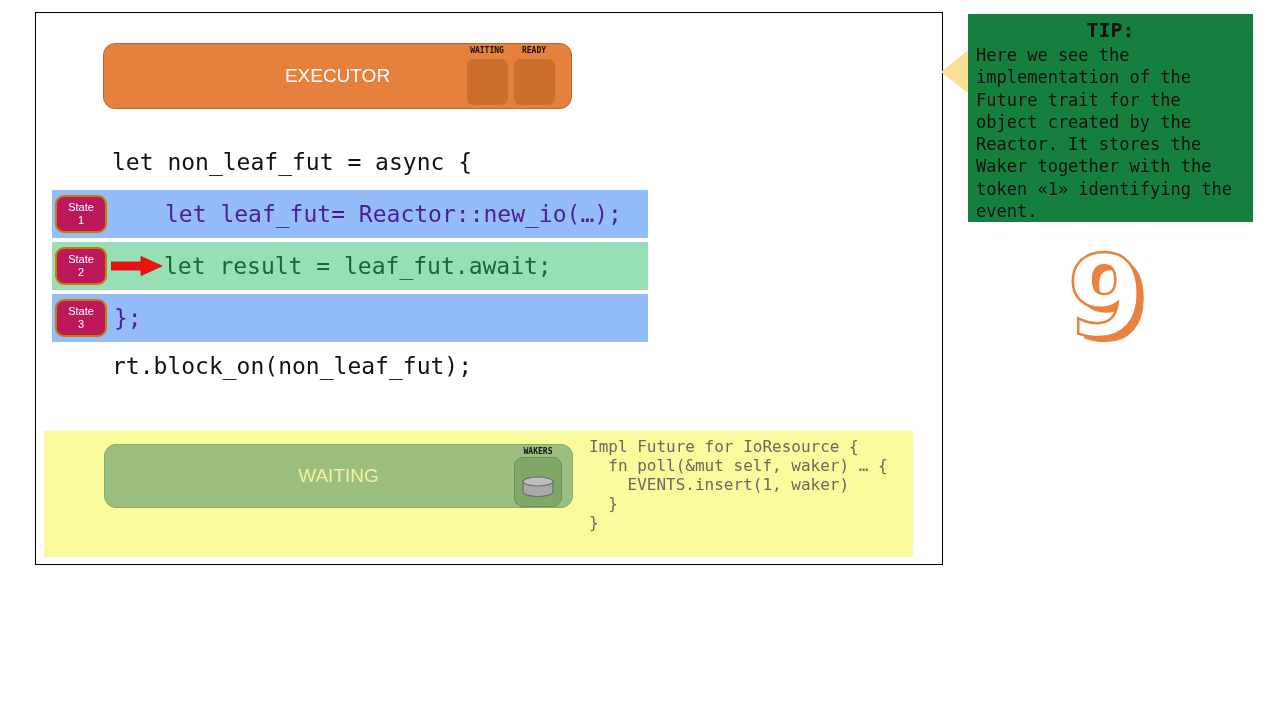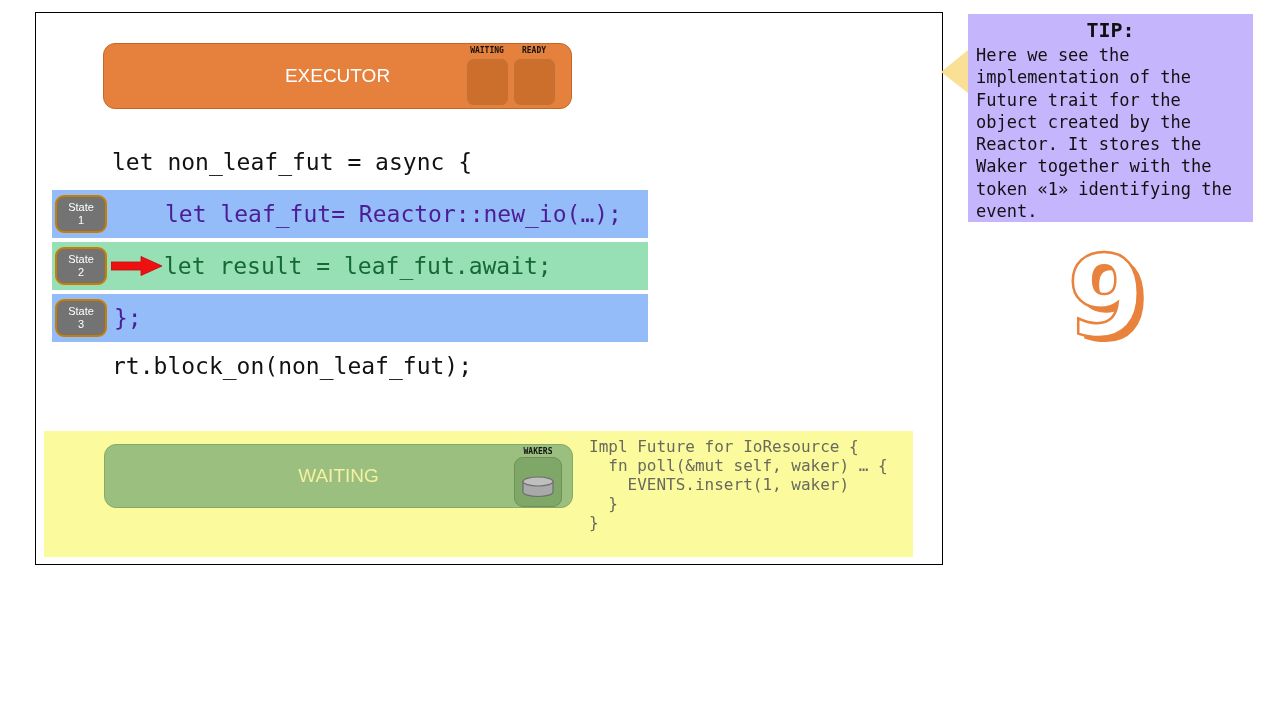--- a/index.html
+++ b/index.html
@@ -48,21 +48,21 @@
   .row-3 { top: 281px; background: #94bcf8; }
   .row-1 .row-code, .row-3 .row-code { color: #4c1d95; }
   .row-2 .row-code { color: #156937; }
   .row-code { font-size: 23px; white-space: pre; }
   .row-1 .row-code { position: absolute; left: 113px; }
   .row-2 .row-code { position: absolute; left: 112px; }
   .row-3 .row-code { position: absolute; left: 62px; }
 
   .state-badge {
     position: absolute; left: 3px; top: 5px; width: 52px; height: 38px;
-    background: #737373; border: 2px solid #c87e00; border-radius: 9px;
+    background: #be185d; border: 2px solid #c87e00; border-radius: 9px;
     display: flex; flex-direction: column; align-items: center; justify-content: center;
     color: #ffffff; font-family: "Liberation Sans", sans-serif;
     font-size: 11px; line-height: 13px;
   }
   .arrow-wrap { position: absolute; left: 59px; top: 14px; width: 52px; height: 20px; }
 
   
   .yellow-area {
     position: absolute; left: 8px; top: 418px; width: 869px; height: 126px;
     background: #fbfb9e;
@@ -84,21 +84,21 @@
     display: flex; align-items: flex-end; justify-content: center; padding-bottom: 4px;
   }
   .impl-code {
     position: absolute; left: 545px; top: 6px;
     font-size: 16px; line-height: 19px; color: #6a6a5c; white-space: pre;
   }
 
   
   .tip-box {
     position: absolute; left: 968px; top: 14px; width: 285px; height: 208px;
-    background: #c4b5fd; padding: 4px 8px 0 8px;
+    background: #15803d; padding: 4px 8px 0 8px;
   }
   .tip-tail {
     position: absolute; left: 941px; top: 50px; width: 0; height: 0;
     border-top: 22px solid transparent; border-bottom: 21px solid transparent;
     border-right: 27px solid #fae096;
   }
   .tip-title { text-align: center; font-weight: bold; font-size: 20px; color: #111; }
   .tip-body { margin-top: 2px; font-size: 17px; line-height: 22.3px; color: #111; white-space: pre-line; }
 
   

